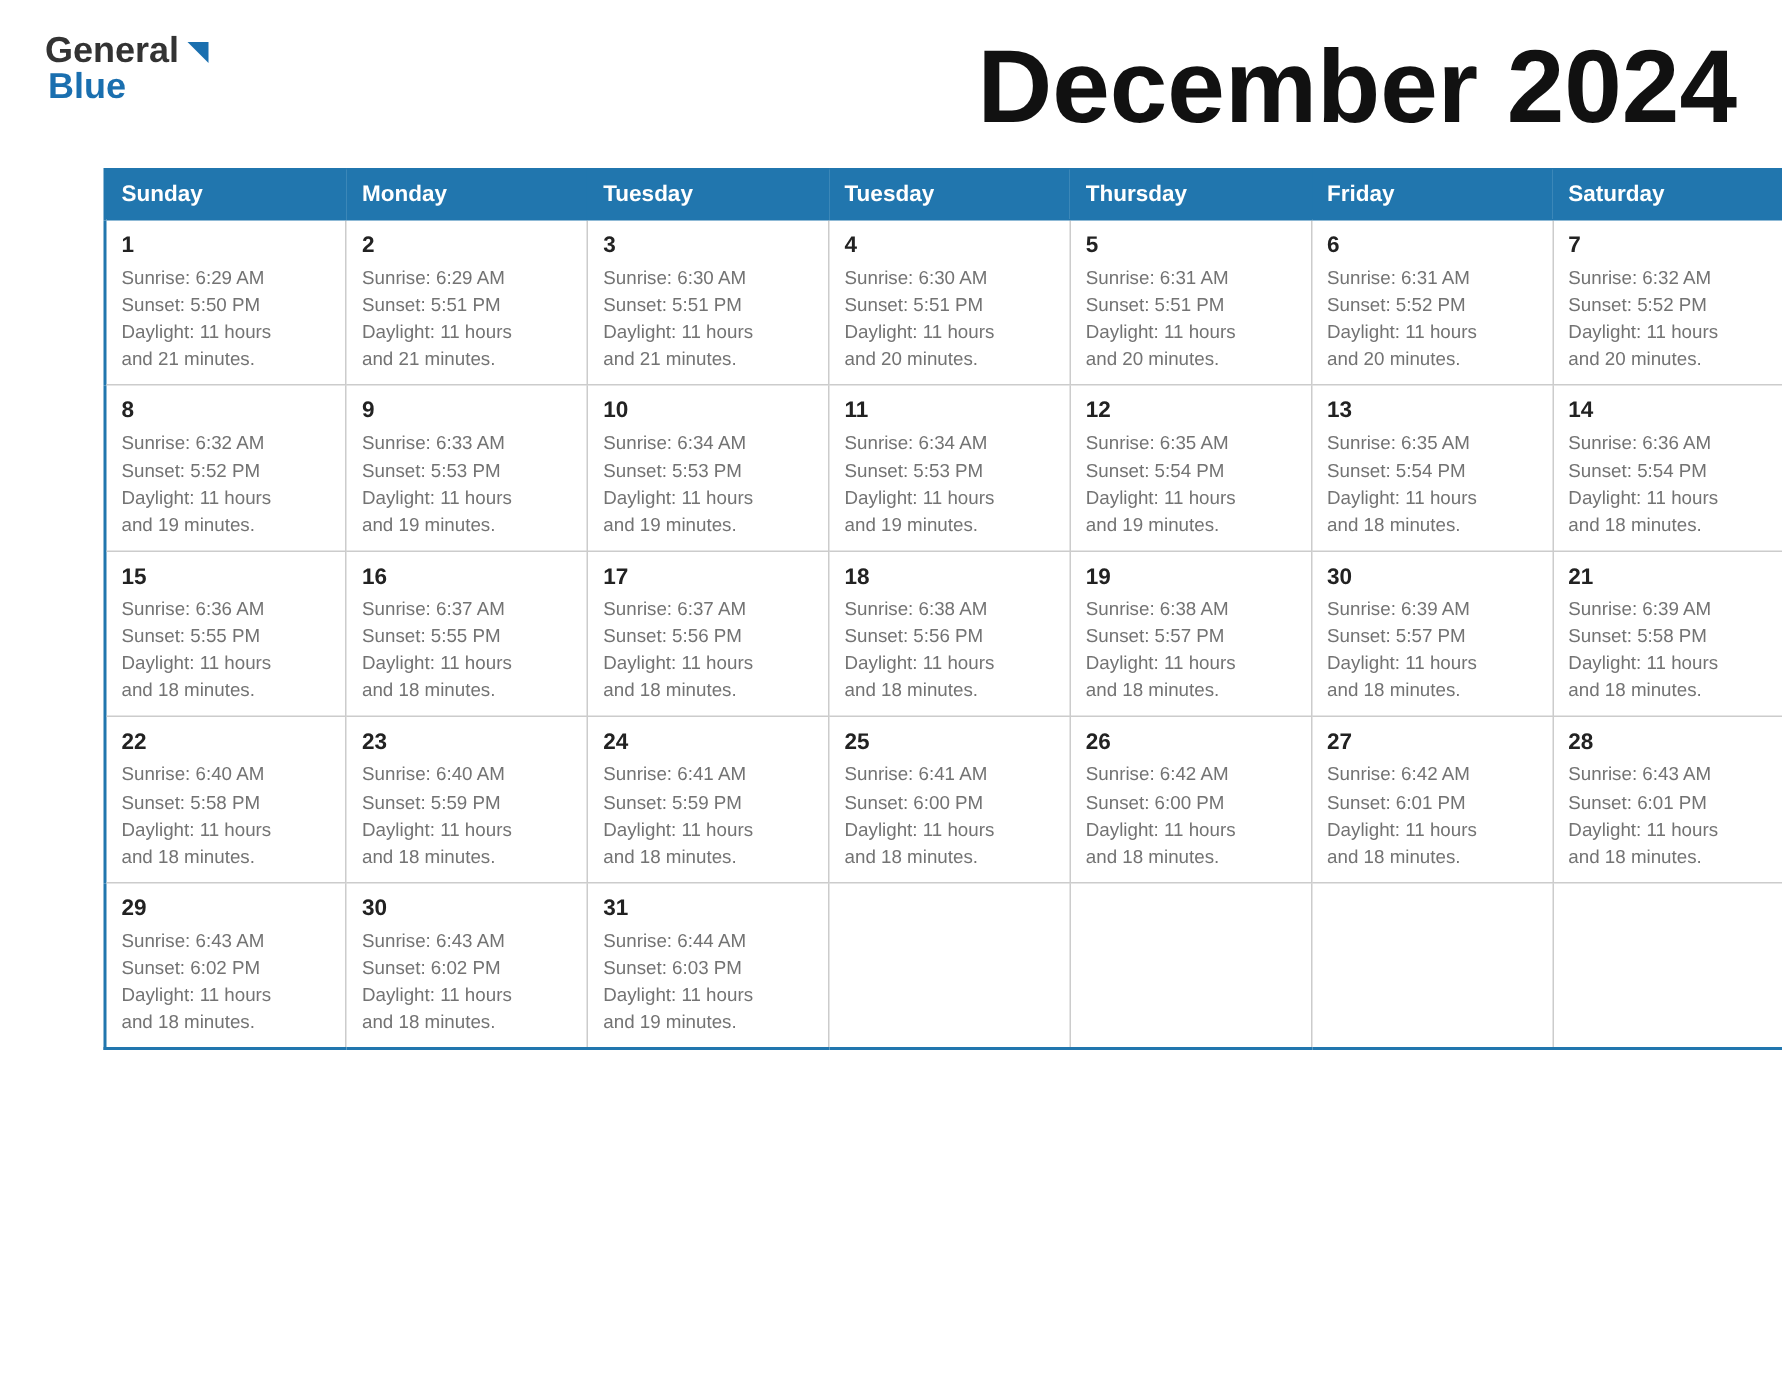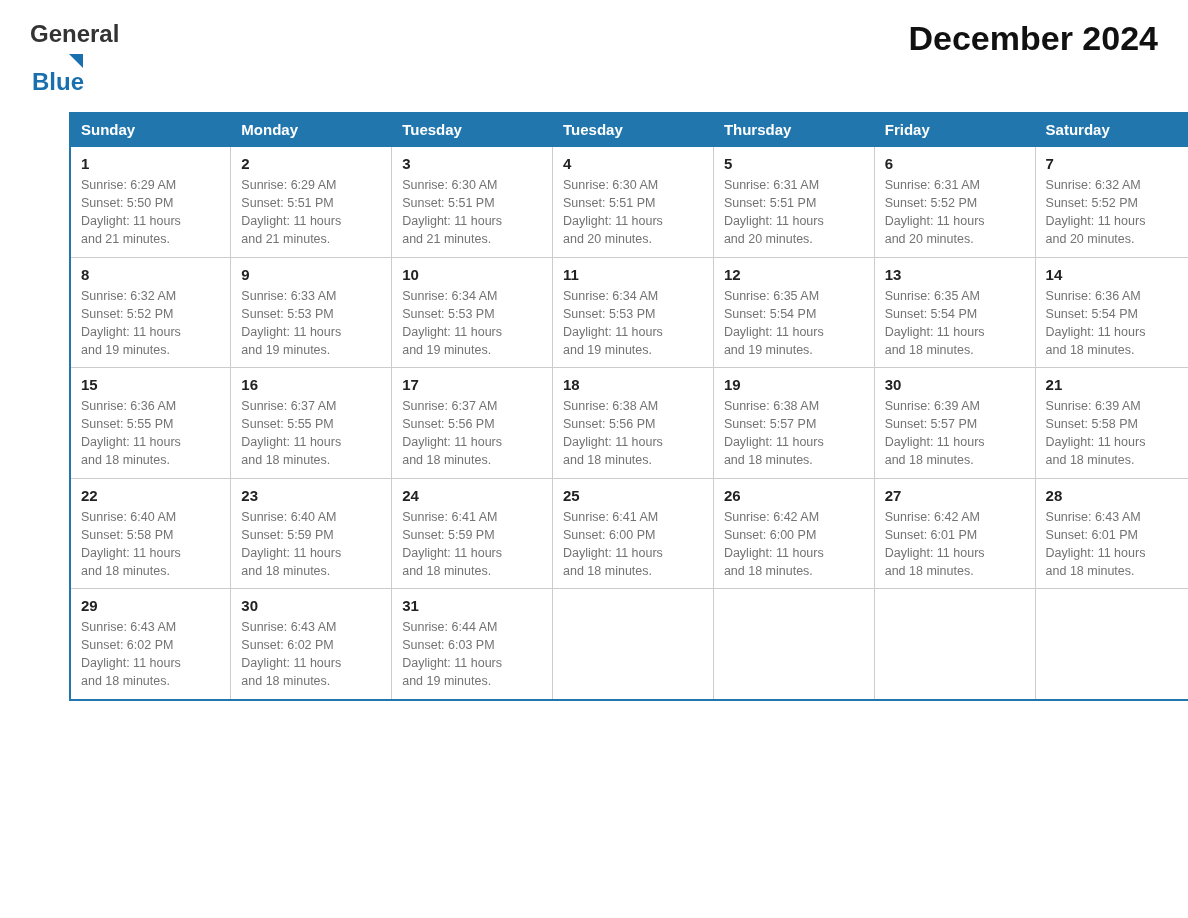--- a/index.html
+++ b/index.html
@@ -18,21 +18,21 @@
     }
     .logo {
       display: flex;
       flex-direction: column;
       align-items: flex-start;
     }
     .title-block {
       text-align: right;
     }
     .main-title {
-      font-size: 34px;
+      font-size: 69px;
       font-weight: bold;
       color: #111;
       line-height: 1.1;
     }
     .sub-title {
       font-size: 22px;
       color: #333;
       margin-top: 4px;
     }
     table {
@@ -84,21 +84,21 @@
     }
     thead tr th:last-child,
     tbody tr td:last-child {
       border-right: 2px solid #2176ae;
     }
     tbody tr:last-child td {
       border-bottom: 2px solid #2176ae;
     }
     .logo-wrapper {
       display: flex;
-      flex-direction: column;
+      flex-direction: row;
       align-items: center;
       gap: 0;
     }
     .logo-general {
       font-size: 24px;
       font-weight: bold;
       color: #333;
     }
     .logo-row2 {
       font-size: 24px;

